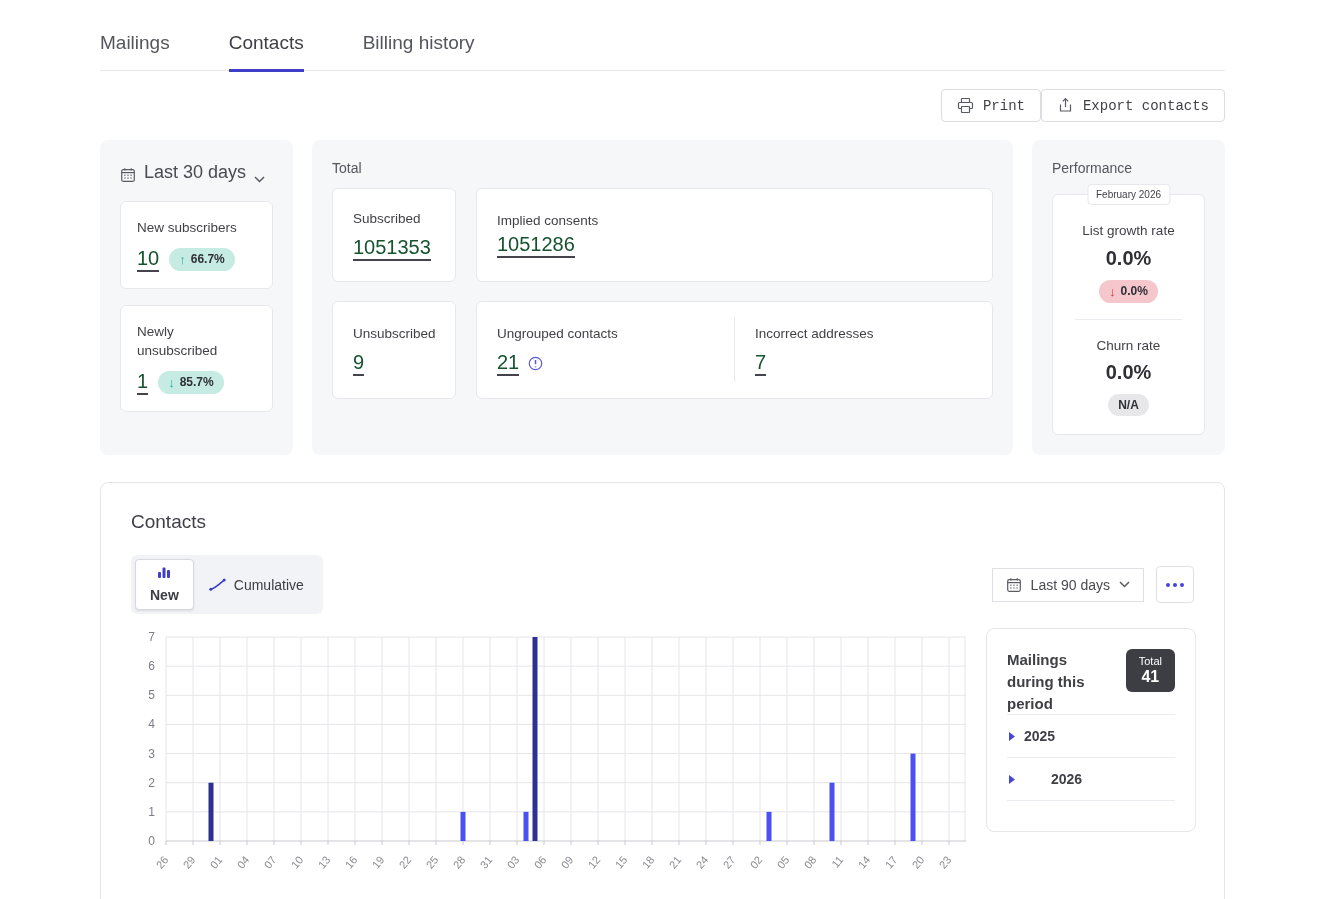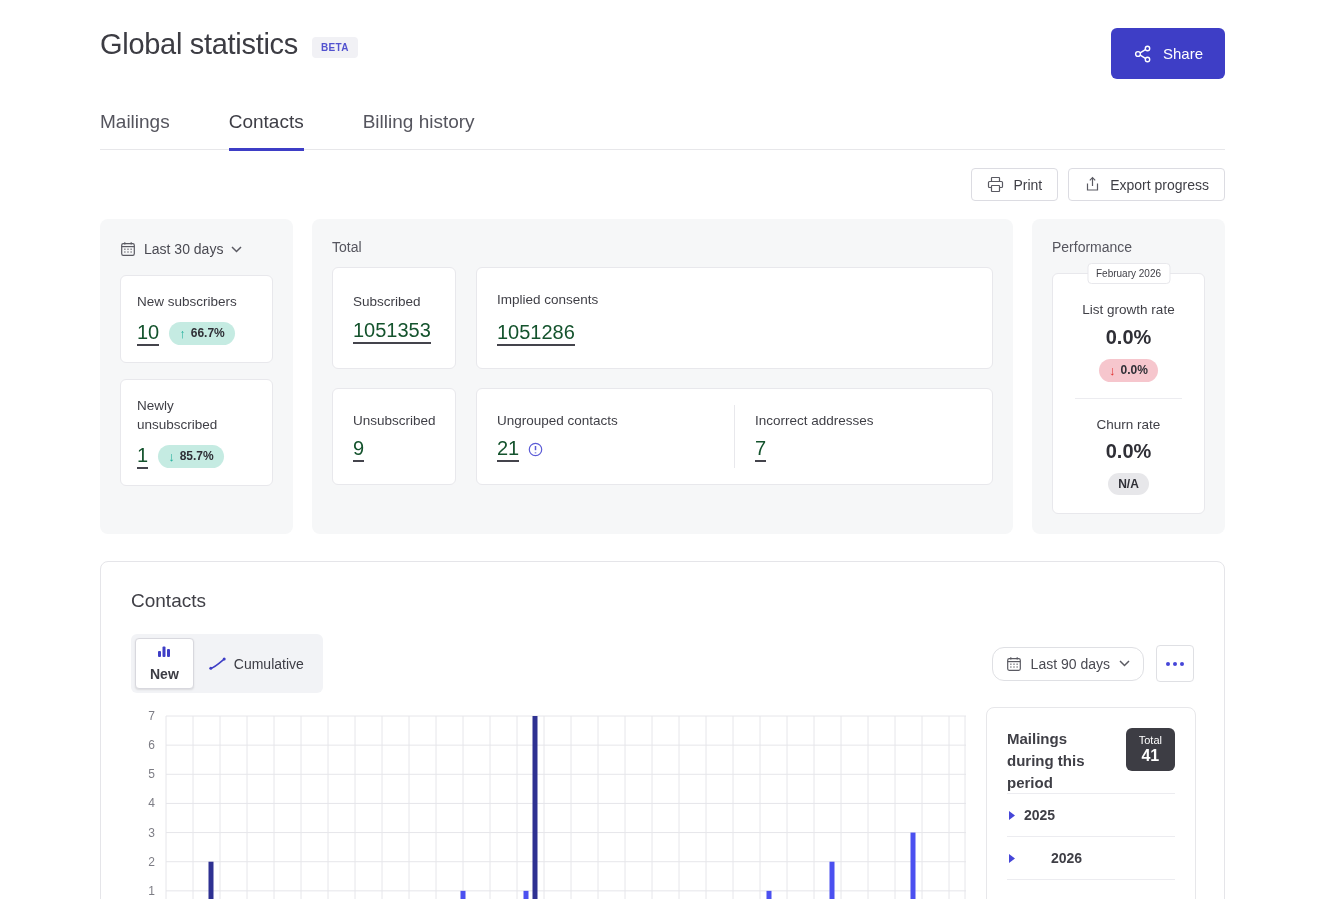--- a/index.html
+++ b/index.html
@@ -19,32 +19,32 @@
     background:#3e3ec6; color:#fff; border:none; border-radius:6px; height:51px;
     padding:0 22px; font-size:15px; font-family:inherit; cursor:pointer; }
 
   
   .tabs { display:flex; gap:59px; margin-top:32px; border-bottom:1px solid #e7e7ea; }
   .tab { font-size:19px; color:#55555e; padding-bottom:15px; border-bottom:3px solid transparent;
     margin-bottom:-2px; cursor:pointer; background:none; border-top:none; border-left:none; border-right:none; font-family:inherit; }
   .tab.active { color:#3e3e46; border-bottom-color:#3e3ec6; }
 
   
-  .actions-row { display:flex; justify-content:flex-end; gap:10px; margin-top:18px; }
+  .actions-row { display:flex; justify-content:flex-end; margin-top:18px;font-family:Liberation Mono, monospace; }
   .btn-light { display:flex; align-items:center; gap:9px; background:#fff; border:1px solid #dcdce2;
     border-radius:4px; padding:7px 15px; font-size:14px; color:#3f3f46; font-family:inherit; cursor:pointer; }
 
   
   .stats-row { display:flex; gap:19px; margin-top:18px; align-items:stretch; }
   .panel { background:#f6f7f8; border-radius:8px; padding:20px; }
   .panel-side { width:193px; flex:none; }
   .panel-mid { flex:1; }
   .panel-label { font-size:14px; color:#55555e; }
 
-  .range-btn { display:flex; align-items:center; gap:8px; font-size:14px; color:#4a4a52;
+  .range-btn { display:flex; align-items:flex-end; gap:8px; font-size:18px; color:#4a4a52;
     background:none; border:none; font-family:inherit; cursor:pointer; padding:2px 0; }
   .stat-card { background:#fff; border:1px solid #e8e8ec; border-radius:6px; padding:16px; margin-top:16px; }
   .stat-label { font-size:13.5px; color:#3f3f46; line-height:1.45; }
   .stat-line { display:flex; align-items:center; gap:10px; margin-top:9px; }
   .big-num { display:inline-block; font-size:20px; font-weight:400; color:#14532d;
     border-bottom:2px solid #44444c; line-height:1.15; text-decoration:none; cursor:pointer; }
   .pill { display:inline-flex; align-items:center; gap:5px; border-radius:12px; padding:4px 10px;
     font-size:12px; font-weight:700; color:#2f2f36; }
   .pill-teal { background:#c5ebe2; } .pill-teal .arrow { color:#1fae9b; }
   .pill-pink { background:#f6c6cd; } .pill-pink .arrow { color:#e03131; }
@@ -72,21 +72,21 @@
   .contacts-panel { margin-top:27px; border:1px solid #e5e5e9; border-radius:8px;
     padding:28px 30px 0; height:540px; }
   .section-title { font-size:19px; font-weight:400; color:#3f3f46; }
   .chart-toolbar { display:flex; align-items:center; margin-top:22px; }
   .toggle-group { background:#f2f3f6; border-radius:6px; padding:4px; display:flex; align-items:center; }
   .toggle-opt { display:flex; align-items:center; gap:8px; padding:6px 14px; font-size:14px;
     color:#3c3c44; border:1px solid transparent; border-radius:4px; background:transparent; font-family:inherit; cursor:pointer; }
   .toggle-opt.active { background:#fff; border-color:#d8d8de; box-shadow:0 1px 2px rgba(0,0,0,.10); font-weight:700;flex-direction:column; }
   .toolbar-right { margin-left:auto; display:flex; align-items:center; gap:12px; }
   .dropdown-btn { display:flex; align-items:center; gap:9px; background:#fff; border:1px solid #dfe0e4;
-    border-radius:12px; padding:8px 13px; font-size:14px; color:#4a4a52; font-family:inherit; cursor:pointer; }
+    border-radius:0; padding:8px 13px; font-size:14px; color:#4a4a52; font-family:inherit; cursor:pointer; }
   .more-btn { background:#fff; border:1px solid #dfe0e4; border-radius:4px; width:38px; height:37px;
     display:flex; align-items:center; justify-content:center; gap:3px; cursor:pointer; }
   .more-btn i { width:4px; height:4px; border-radius:50%; background:#4646d8; display:block; }
 
   .chart-row { display:flex; gap:20px; margin-top:14px; }
   .chart-wrap { width:835px; flex:none; }
   .mailings-card { width:210px; flex:none; border:1px solid #e7e7ea; border-radius:8px;
     padding:20px 20px 4px; height:204px; }
   .mailings-head { display:flex; align-items:flex-start; }
   .mailings-title { font-size:15px; font-weight:700; color:#3f3f46; line-height:1.45; width:104px; }
@@ -100,36 +100,20 @@
   .year-row:last-of-type { border-bottom:1px solid #ececf0;gap:36px; }
 
   .icon { display:inline-flex; align-items:center; justify-content:center; }
 </style>
 </head>
 <body>
 
 <div class="page">
   <div class="content">
 
-    <div class="header-row">
-      <h1 class="page-title">Global statistics</h1>
-      <span class="beta-badge">BETA</span>
-      <button class="share-btn">
-        <span class="icon">
-          <svg width="20" height="20" viewBox="0 0 20 20" fill="none" stroke="#fff" stroke-width="1.4">
-            <circle cx="5" cy="10" r="2.4"></circle>
-              <circle cx="14.5" cy="4.5" r="2.2"></circle>
-              <circle cx="14.5" cy="15.5" r="2.2"></circle>
-            <line x1="7.2" y1="8.9" x2="12.4" y2="5.6"></line>
-              <line x1="7.2" y1="11.1" x2="12.4" y2="14.4"></line>
-          </svg>
-        </span>
-        <span>Share</span>
-      </button>
-    </div>
 
     <div class="tabs">
       <button class="tab">Mailings</button>
       <button class="tab active">Contacts</button>
       <button class="tab">Billing history</button>
     </div>
 
     <div class="actions-row">
       <button class="btn-light">
         <span class="icon">
@@ -142,21 +126,21 @@
         <span>Print</span>
       </button>
       <button class="btn-light">
         <span class="icon">
           <svg width="17" height="17" viewBox="0 0 17 17" fill="none" stroke="#5a5a62" stroke-width="1.2">
             <path d="M3.5 7.5 v6.5 h10 v-6.5"></path>
             <line x1="8.5" y1="10" x2="8.5" y2="1.8"></line>
             <path d="M5.8 4.4 L8.5 1.7 L11.2 4.4"></path>
           </svg>
         </span>
-        <span>Export progress</span>
+        <span>Export contacts</span>
       </button>
     </div>
 
     <div class="stats-row">
 
       <div class="panel panel-side">
         <button class="range-btn">
           <span class="icon">
             <svg width="16" height="16" viewBox="0 0 16 16" fill="none" stroke="#5a5a62" stroke-width="1.2">
               <rect x="1.7" y="2.7" width="12.6" height="11.6" rx="1.5"></rect>
@@ -208,21 +192,21 @@
         <div class="panel-label">Total</div>
         <div class="total-rows">
           <div class="total-row">
             <div class="card card-narrow">
               <div class="stat-label">Subscribed</div>
               <div style="margin-top:7px"><a class="big-num">1051353</a></div>
             </div>
             <div class="card card-wide">
               <div class="seg">
                 <div class="stat-label">Implied consents</div>
-                <div style="margin-top:11px"><a class="big-num">1051286</a></div>
+                <div style="margin-top:2px"><a class="big-num">1051286</a></div>
               </div>
             </div>
           </div>
           <div class="total-row">
             <div class="card card-narrow">
               <div class="stat-label">Unsubscribed</div>
               <div style="margin-top:7px"><a class="big-num">9</a></div>
             </div>
             <div class="card card-wide">
               <div class="seg">

